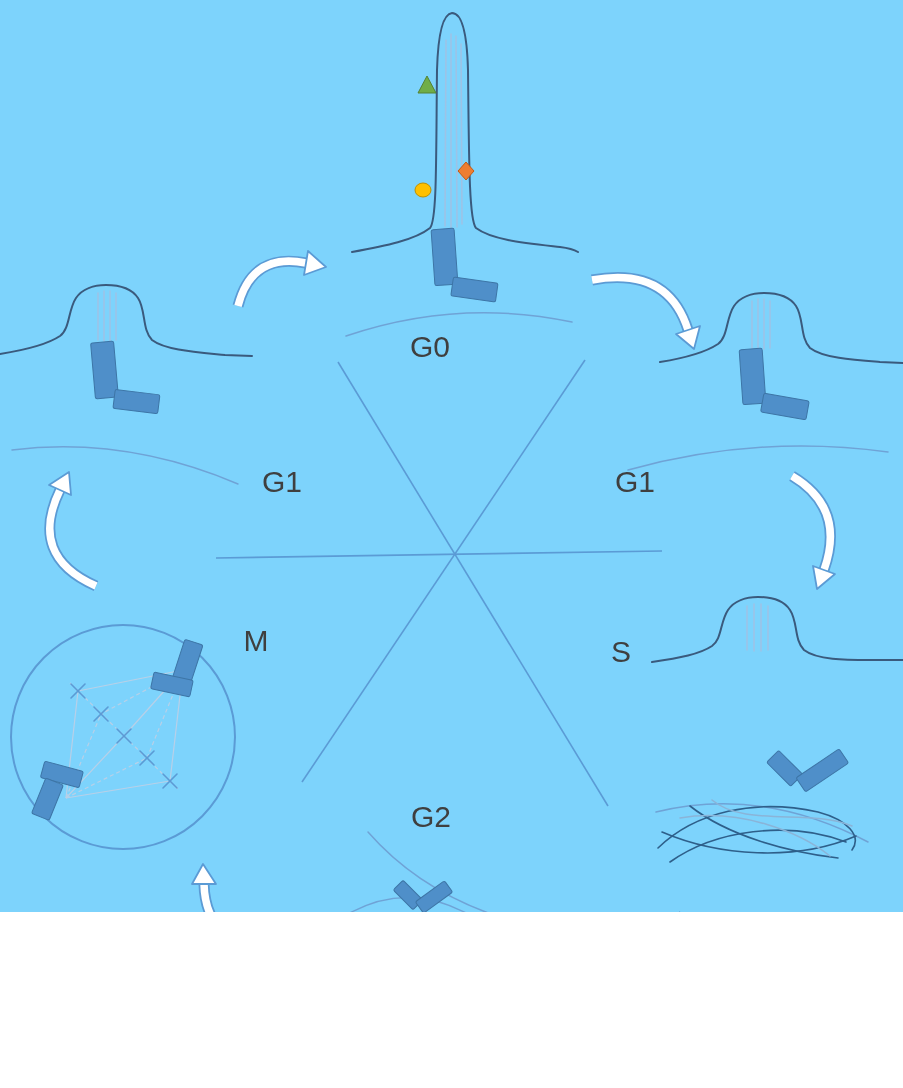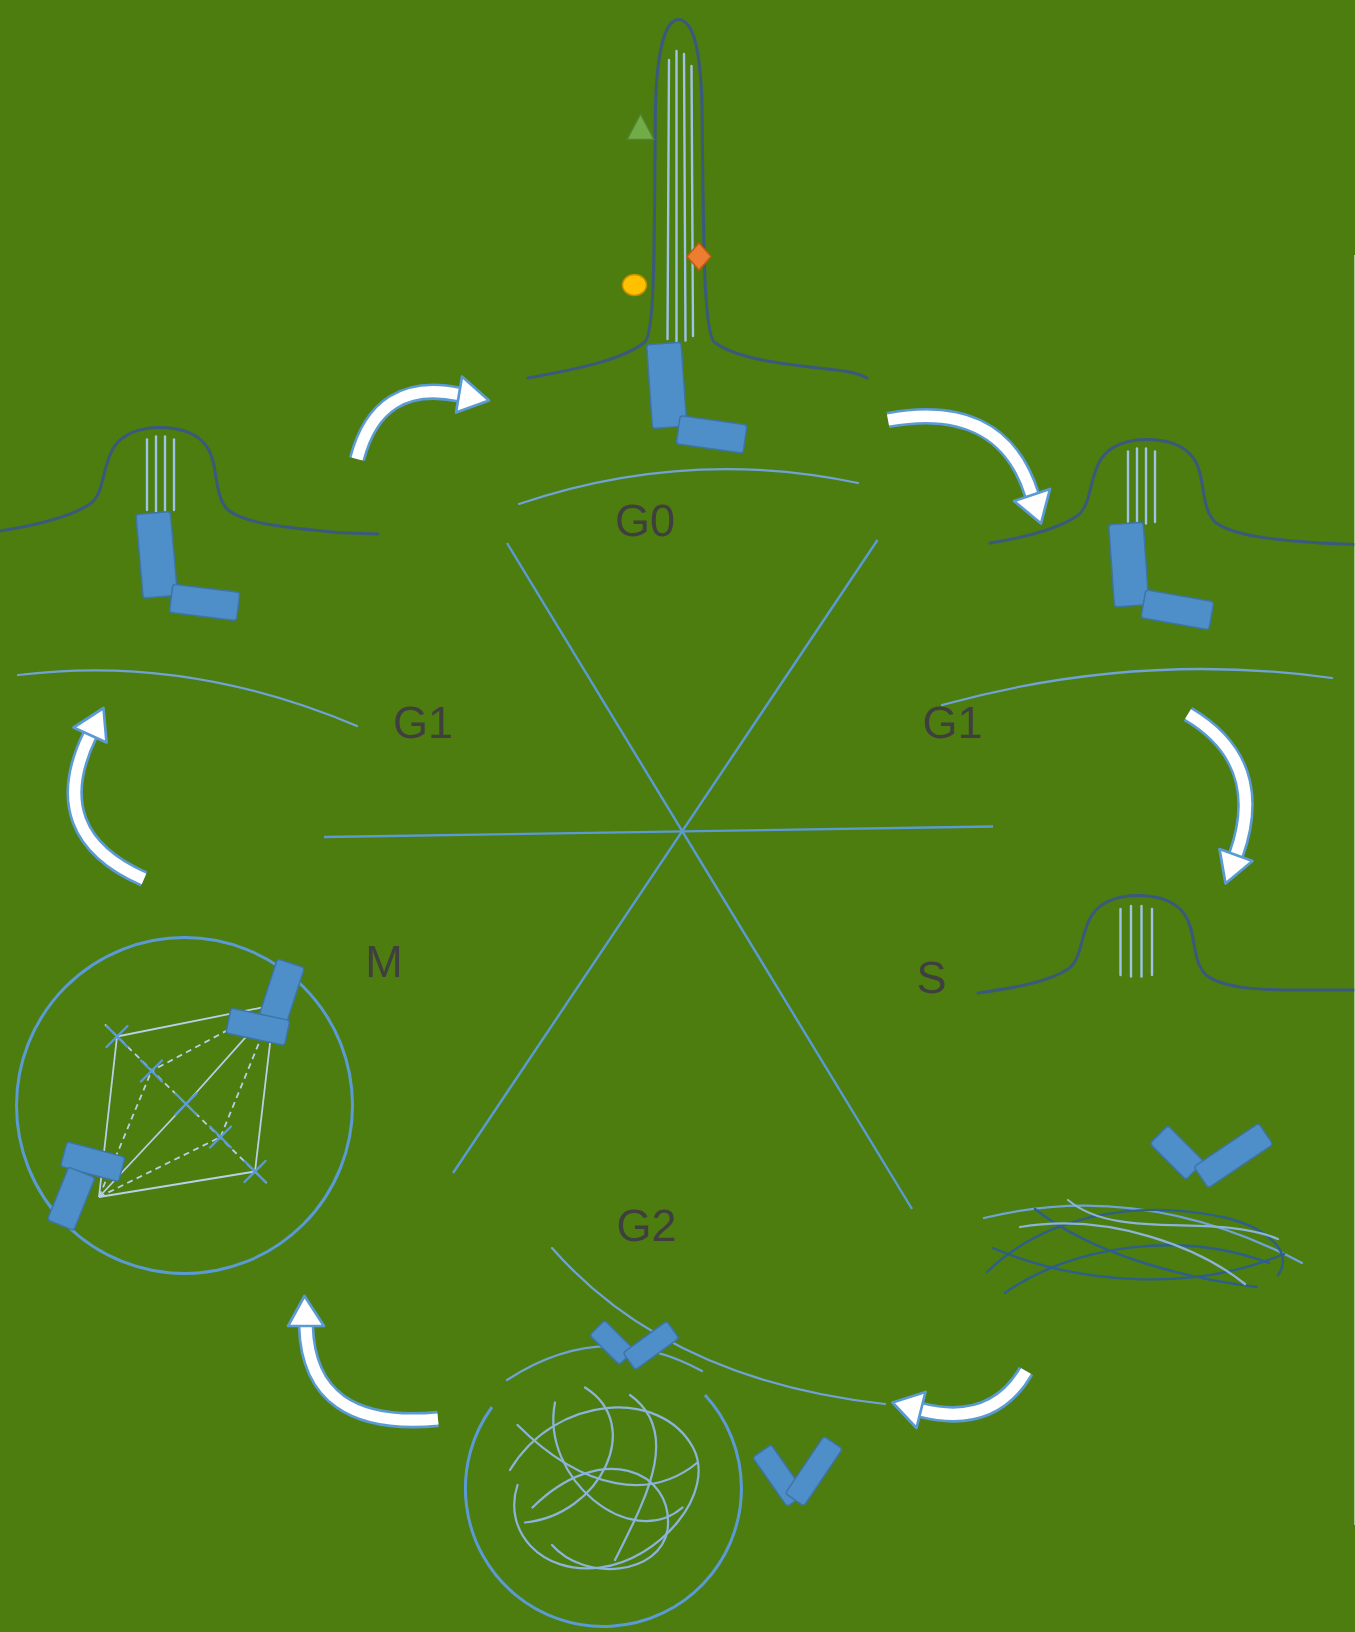--- a/index.html
+++ b/index.html
@@ -1,16 +1,16 @@
 <!DOCTYPE html>
 <html><head>
 <meta charset="utf-8">
 <style>
   html,body{margin:0;padding:0;background:#ffffff;}
-  .stage{position:relative;width:903px;height:1088px;background:#4d7c0f;overflow:hidden;
+  .stage{position:relative;width:903px;height:912px;background:#7dd3fc;overflow:hidden;
          font-family:"Liberation Sans",sans-serif;}
   svg{display:block;}
   .label{font-size:30px;fill:#3f3f3f;text-anchor:middle;font-family:"Liberation Sans",sans-serif;}
   .cycle-line{stroke:#5b9bd5;stroke-width:1.6;fill:none;}
   .arc{stroke:#6fa3d6;stroke-width:1.5;fill:none;stroke-linecap:round;}
   .membrane{stroke:#3a5a7d;stroke-width:2;fill:none;stroke-linecap:round;}
   .stria{stroke:#9dc3e6;stroke-width:1.6;fill:none;stroke-linecap:round;}
   .centriole{fill:#4f8fc9;stroke:#3d75a6;stroke-width:1;}
   .chrom-dark{stroke:#2e5f8a;stroke-width:1.6;fill:none;stroke-linecap:round;}
   .chrom-light{stroke:#8ab4d8;stroke-width:1.5;fill:none;stroke-linecap:round;}

